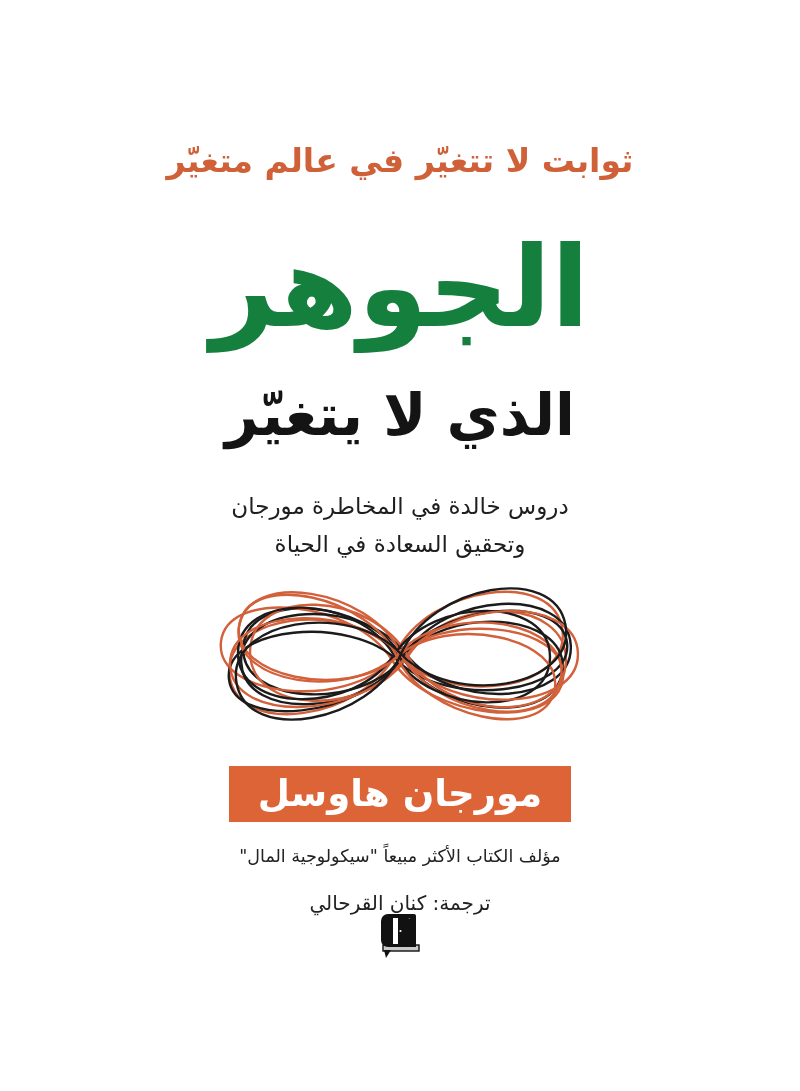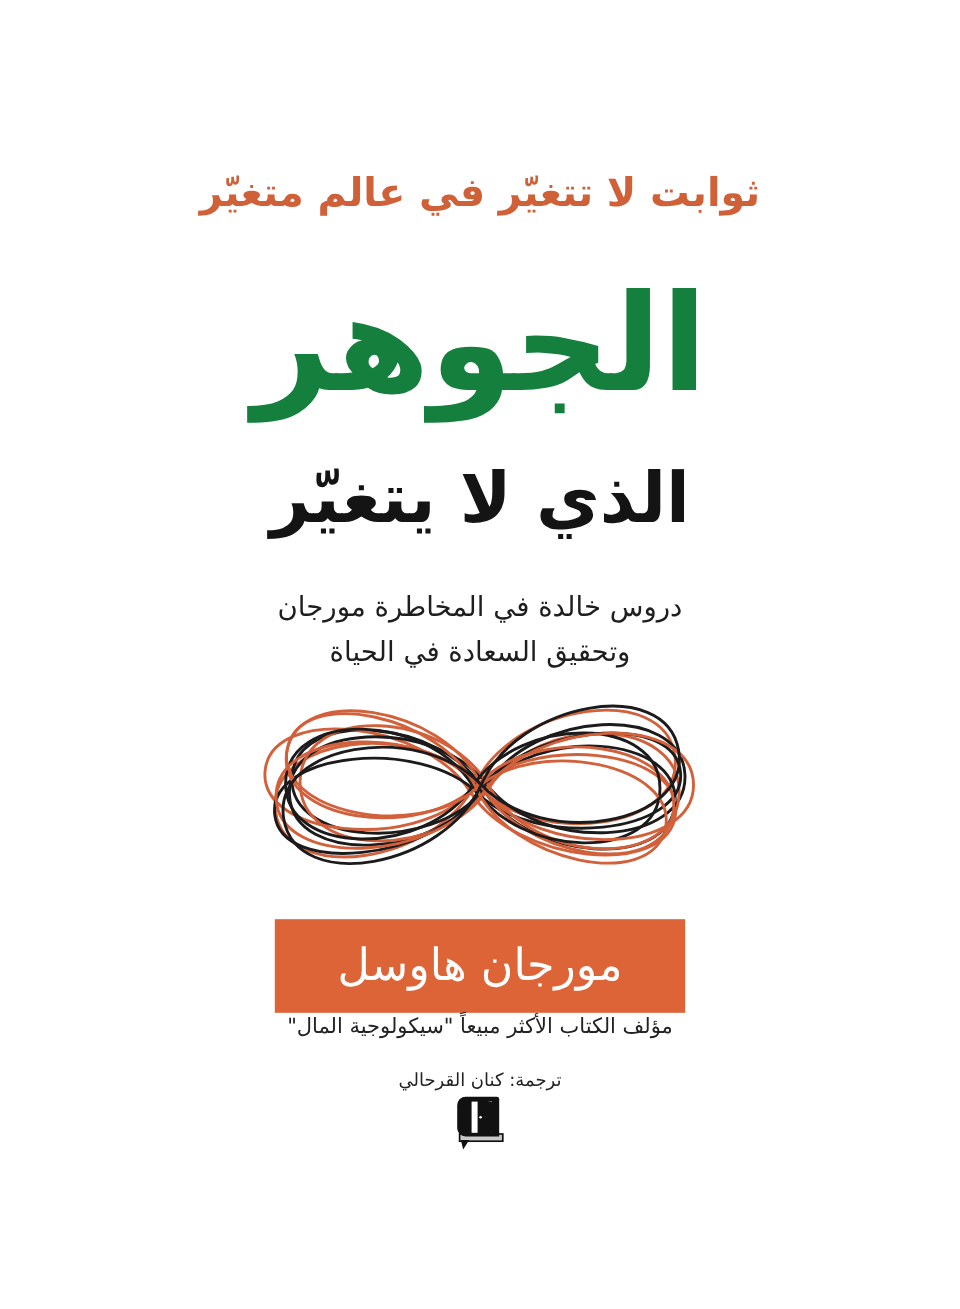--- a/index.html
+++ b/index.html
@@ -51,32 +51,32 @@
     height: 168px;
   }
   .banner-row { top: 766px; }
   .author-banner {
     display: inline-block;
     min-width: 342px;
     box-sizing: border-box;
     background: #dd6436;
     color: #ffffff;
     font-size: 37px;
-    font-weight: normal;
+    font-weight: bold;
     line-height: 56px;
-    padding: 11px 22px;
+    padding: 0 22px;
   }
   .credit {
     top: 846px;
     font-size: 17.5px;
     color: #222222;
   }
   .translator {
     top: 891px;
-    font-size: 15px;
+    font-size: 20px;
     color: #222222;
   }
   .logo-row { top: 912px; }
   .publisher-logo { display: inline-block; }
 </style>
 </head>
 <body>
 
 <div class="cover">
 

